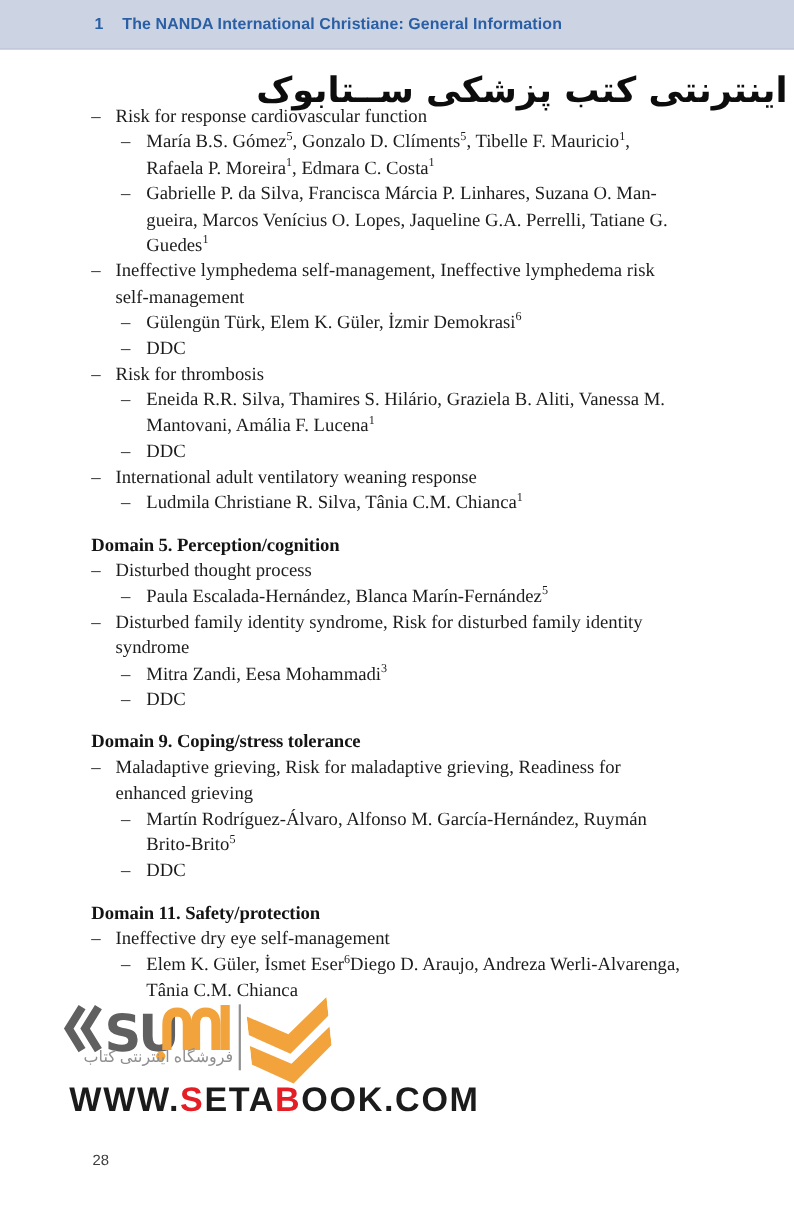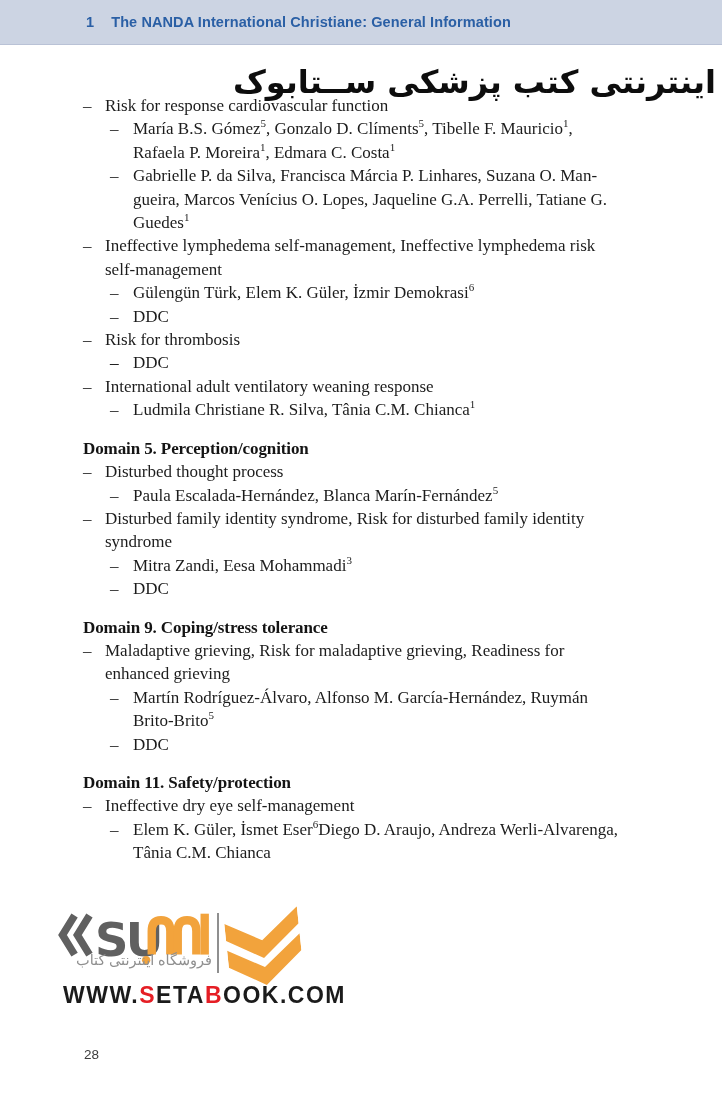--- a/index.html
+++ b/index.html
@@ -51,21 +51,21 @@
   }
   .logo-divider {
     position:absolute; left:217px; top:913px; width:2px; height:60px;
     background:#8f8f8f;
   }
   .logo-emblem { position:absolute; left:227px; top:910px; transform:rotate(-6deg); }
 
   .site-url {
     position:absolute; left:63px; top:982px;
     font-family:"Liberation Sans", sans-serif; font-weight:bold;
-    font-size:23px; letter-spacing:1.5px; color:#1b1b1b; white-space:nowrap;
+    font-size:31px; letter-spacing:1.5px; color:#1b1b1b; white-space:nowrap;
   }
   .site-url .red { color:#e51e25; }
 
   .page-number {
     position:absolute; left:84px; top:1047px;
     font-family:"Liberation Sans", sans-serif; font-size:13.5px; color:#3c3c3c;
   }
 </style>
 </head>
 <body>
@@ -78,21 +78,21 @@
   </div>
 
   <div class="content" id="sections">
       <div class="item l1"><span class="dash">–</span><span class="item-text">Risk for response cardiovascular function</span></div>
       <div class="item l2"><span class="dash">–</span><span class="item-text">María B.S. Gómez<sup>5</sup>, Gonzalo D. Clíments<sup>5</sup>, Tibelle F. Mauricio<sup>1</sup>,<br>Rafaela P. Moreira<sup>1</sup>, Edmara C. Costa<sup>1</sup></span></div>
       <div class="item l2"><span class="dash">–</span><span class="item-text">Gabrielle P. da Silva, Francisca Márcia P. Linhares, Suzana O. Man-<br>gueira, Marcos Venícius O. Lopes, Jaqueline G.A. Perrelli, Tatiane G.<br>Guedes<sup>1</sup></span></div>
       <div class="item l1"><span class="dash">–</span><span class="item-text">Ineffective lymphedema self-management, Ineffective lymphedema risk<br>self-management</span></div>
       <div class="item l2"><span class="dash">–</span><span class="item-text">Gülengün Türk, Elem K. Güler, İzmir Demokrasi<sup>6</sup></span></div>
       <div class="item l2"><span class="dash">–</span><span class="item-text">DDC</span></div>
       <div class="item l1"><span class="dash">–</span><span class="item-text">Risk for thrombosis</span></div>
-      <div class="item l2"><span class="dash">–</span></div>
+      <div class="item l2"><span class="dash">–</span><span class="item-text">Eneida R.R. Silva, Thamires S. Hilário, Graziela B. Aliti, Vanessa M.<br>Mantovani, Amália F. Lucena<sup>1</sup></span></div>
       <div class="item l2"><span class="dash">–</span><span class="item-text">DDC</span></div>
       <div class="item l1"><span class="dash">–</span><span class="item-text">International adult ventilatory weaning response</span></div>
       <div class="item l2"><span class="dash">–</span><span class="item-text">Ludmila Christiane R. Silva, Tânia C.M. Chianca<sup>1</sup></span></div>
       <div class="domain-heading">Domain 5. Perception/cognition</div>
       <div class="item l1"><span class="dash">–</span><span class="item-text">Disturbed thought process</span></div>
       <div class="item l2"><span class="dash">–</span><span class="item-text">Paula Escalada-Hernández, Blanca Marín-Fernández<sup>5</sup></span></div>
       <div class="item l1"><span class="dash">–</span><span class="item-text">Disturbed family identity syndrome, Risk for disturbed family identity<br>syndrome</span></div>
       <div class="item l2"><span class="dash">–</span><span class="item-text">Mitra Zandi, Eesa Mohammadi<sup>3</sup></span></div>
       <div class="item l2"><span class="dash">–</span><span class="item-text">DDC</span></div>
       <div class="domain-heading">Domain 9. Coping/stress tolerance</div>

